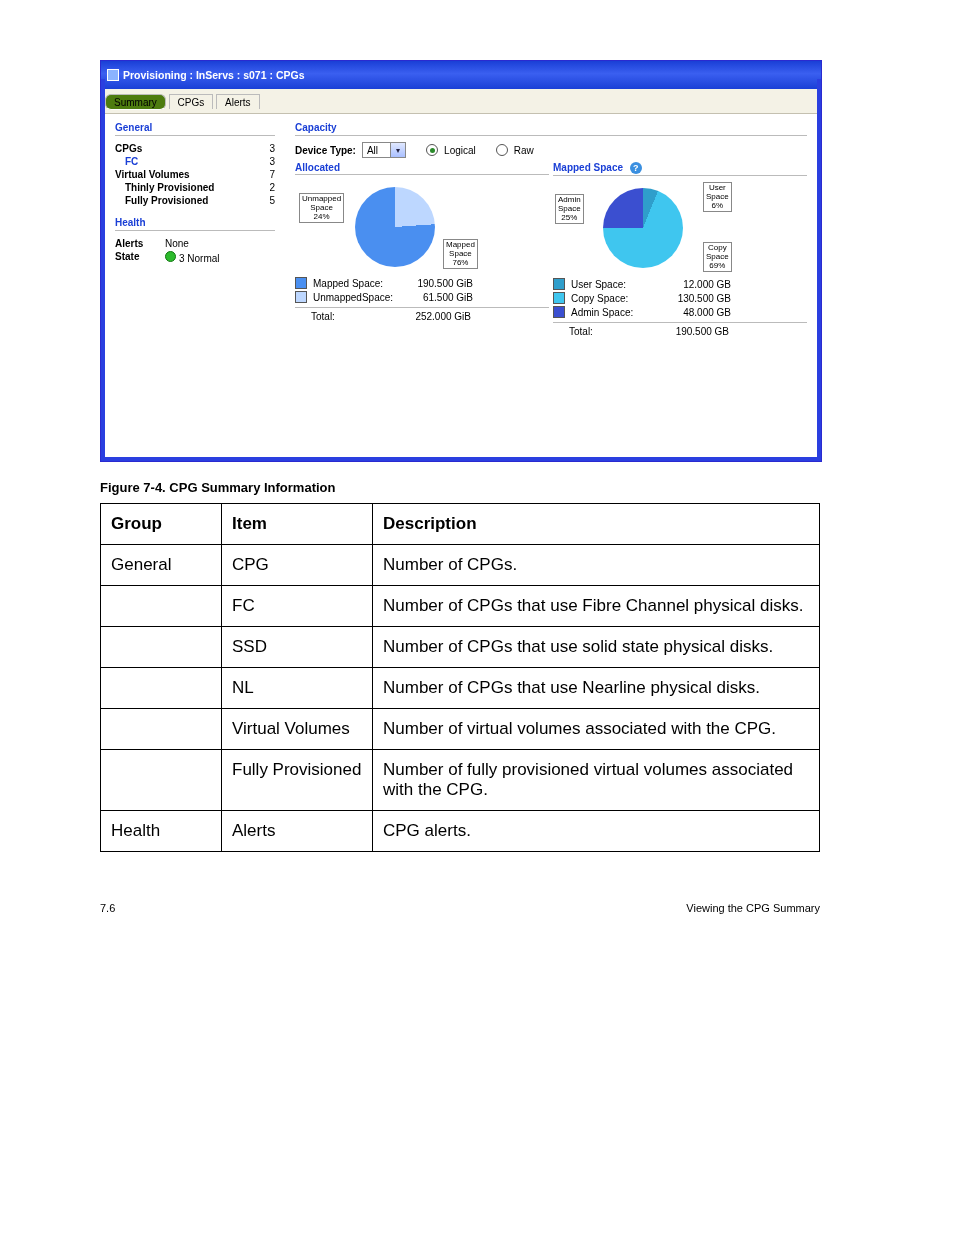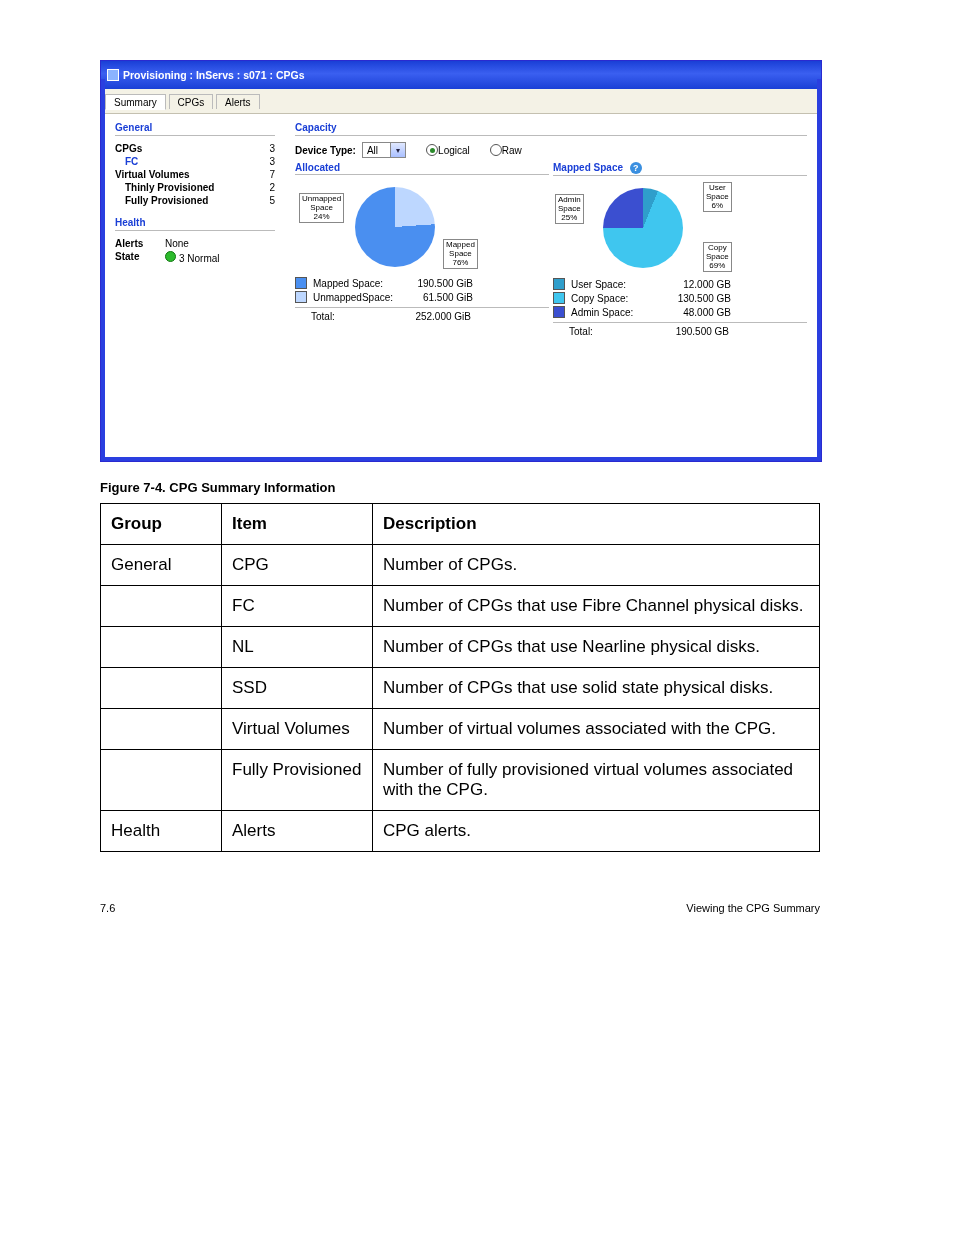--- a/index.html
+++ b/index.html
@@ -48,22 +48,23 @@
     display: inline-block;
     padding: 2px 8px 1px 8px;
     border: 1px solid #bbb;
     border-bottom: none;
     background: #f4f2e6;
     position: relative;
     top: 1px;
     cursor: pointer;
   }
   .tab.active {
-    background: #ffffff;
+    background: #4d7c0f;
     border-bottom: 1px solid #fff;
+    border-radius: 6px;
   }
   .content {
     padding: 8px 14px;
     font-size: 10px;
   }
   .twocol {
     display: flex;
     gap: 20px;
   }
   .leftcol { width: 160px; }
@@ -96,21 +97,21 @@
     height: 14px;
   }
   .select .sel-val { padding: 0 12px 0 4px; }
   .select .sel-btn {
     width: 14px; height: 14px;
     background: linear-gradient(#e0e8ff,#aac0ff);
     border-left: 1px solid #888;
     display: flex; align-items: center; justify-content: center;
     font-size: 8px; color: #224;
   }
-  .radio { display: inline-flex; align-items: center; gap: 0; margin-left: 14px; }
+  .radio { display: inline-flex; align-items: center; gap: 6px; margin-left: 14px; }
   .radio-dot {
     width: 10px; height: 10px; border-radius: 50%;
     border: 1px solid #555; background: #fff;
     display: inline-flex; align-items: center; justify-content: center;
   }
   .radio-dot.on::after {
     content: ""; width: 5px; height: 5px; border-radius: 50%;
     background: #2a8a2a;
   }
   .sub-title {
@@ -364,27 +365,27 @@
           <td>CPG</td>
           <td>Number of CPGs.</td>
         </tr>
         <tr>
           <td></td>
           <td>FC</td>
           <td>Number of CPGs that use Fibre Channel physical disks.</td>
         </tr>
         <tr>
           <td></td>
+          <td>SSD</td>
+          <td>Number of CPGs that use solid state physical disks.</td>
+        </tr>
+        <tr>
+          <td></td>
           <td>NL</td>
           <td>Number of CPGs that use Nearline physical disks.</td>
-        </tr>
-        <tr>
-          <td></td>
-          <td>SSD</td>
-          <td>Number of CPGs that use solid state physical disks.</td>
         </tr>
         <tr>
           <td></td>
           <td>Virtual Volumes</td>
           <td>Number of virtual volumes associated with the CPG.</td>
         </tr>
         <tr>
           <td></td>
           <td>Fully Provisioned</td>
           <td>Number of fully provisioned virtual volumes associated with the CPG.</td>

